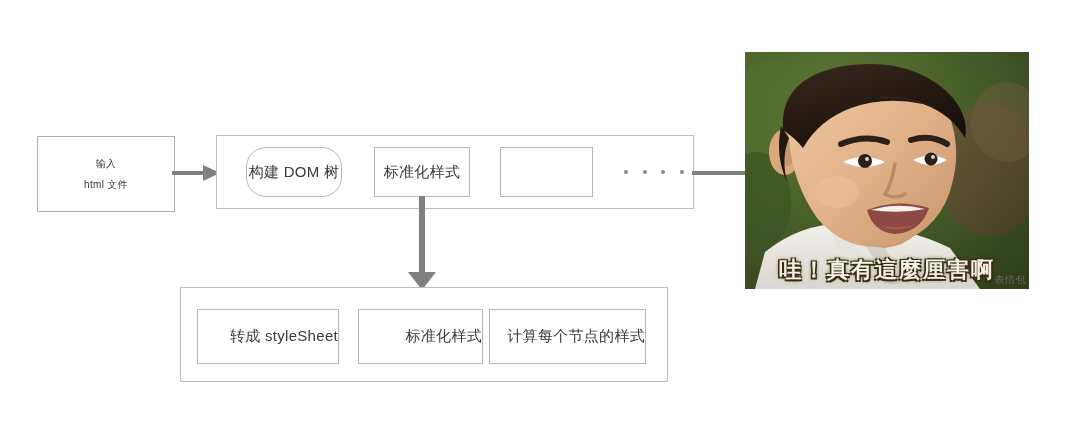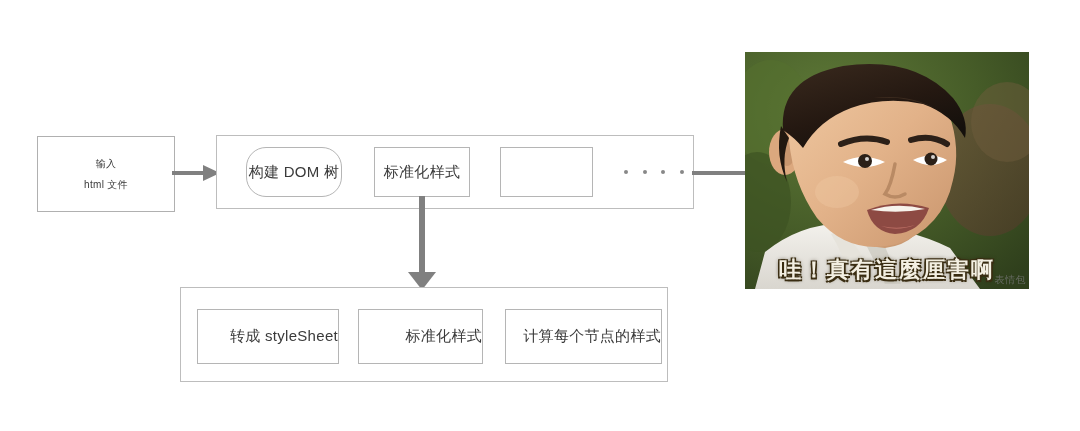--- a/index.html
+++ b/index.html
@@ -107,21 +107,21 @@
     height: 95px;
   }
   .detail-box {
     top: 309px;
     height: 55px;
     font-size: 15px;
     align-items: flex-end;
   }
   #detail-stylesheet { left: 197px; width: 142px; }
   #detail-normalize  { left: 358px; width: 125px; }
-  #detail-compute    { left: 489px; width: 157px; margin-left: 16px; }
+  #detail-compute    { left: 489px; width: 157px; }
 
   
   #meme-photo {
     position: absolute;
     left: 745px;
     top: 52px;
     width: 284px;
     height: 237px;
     overflow: hidden;
     background: #3f5a28;

